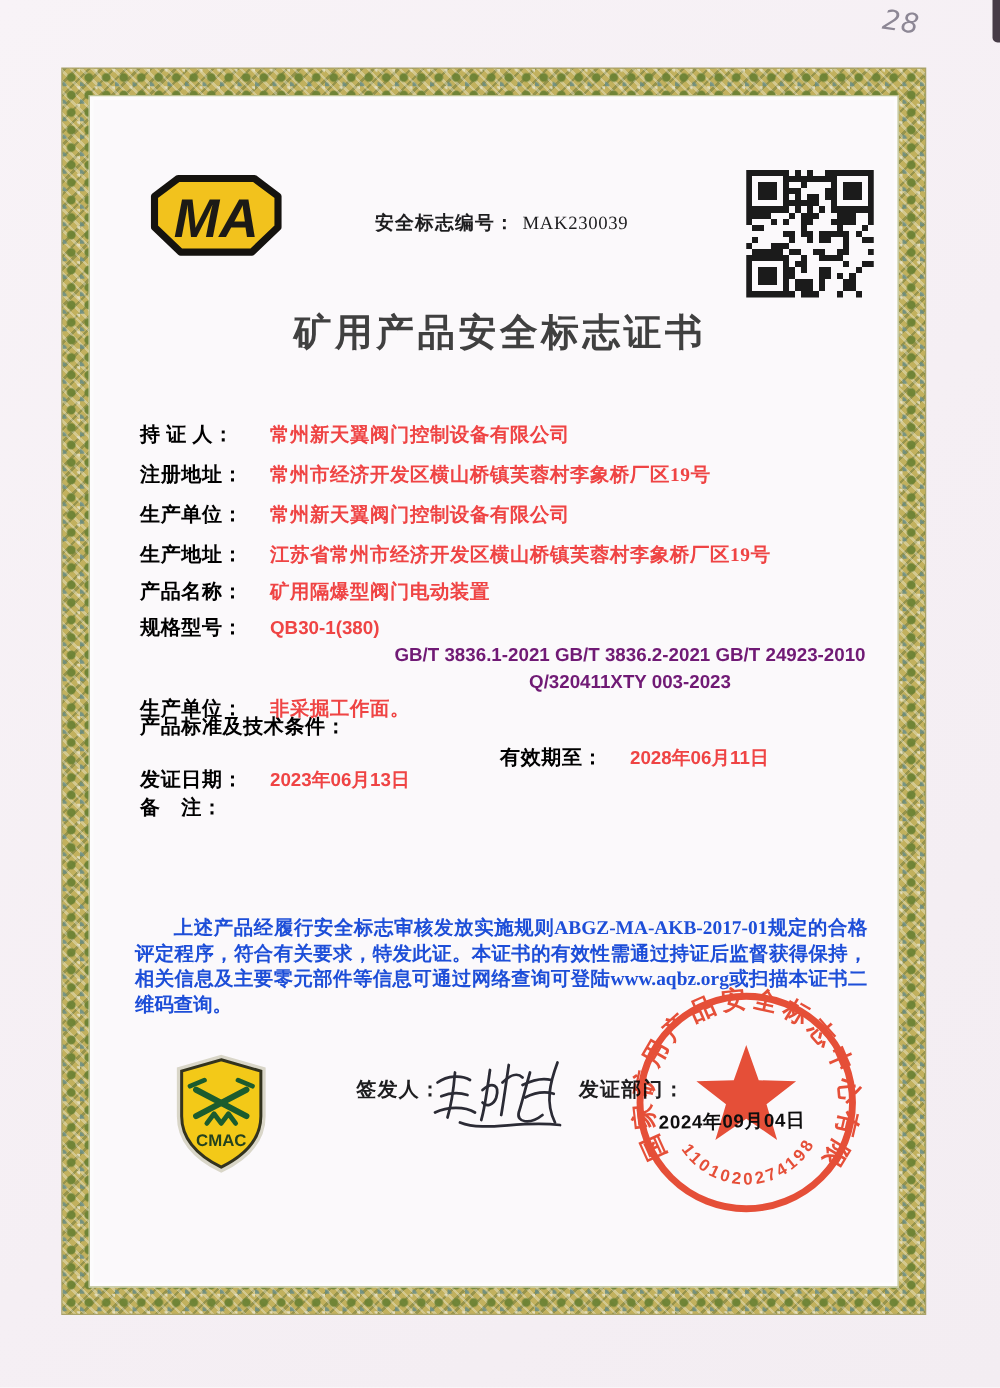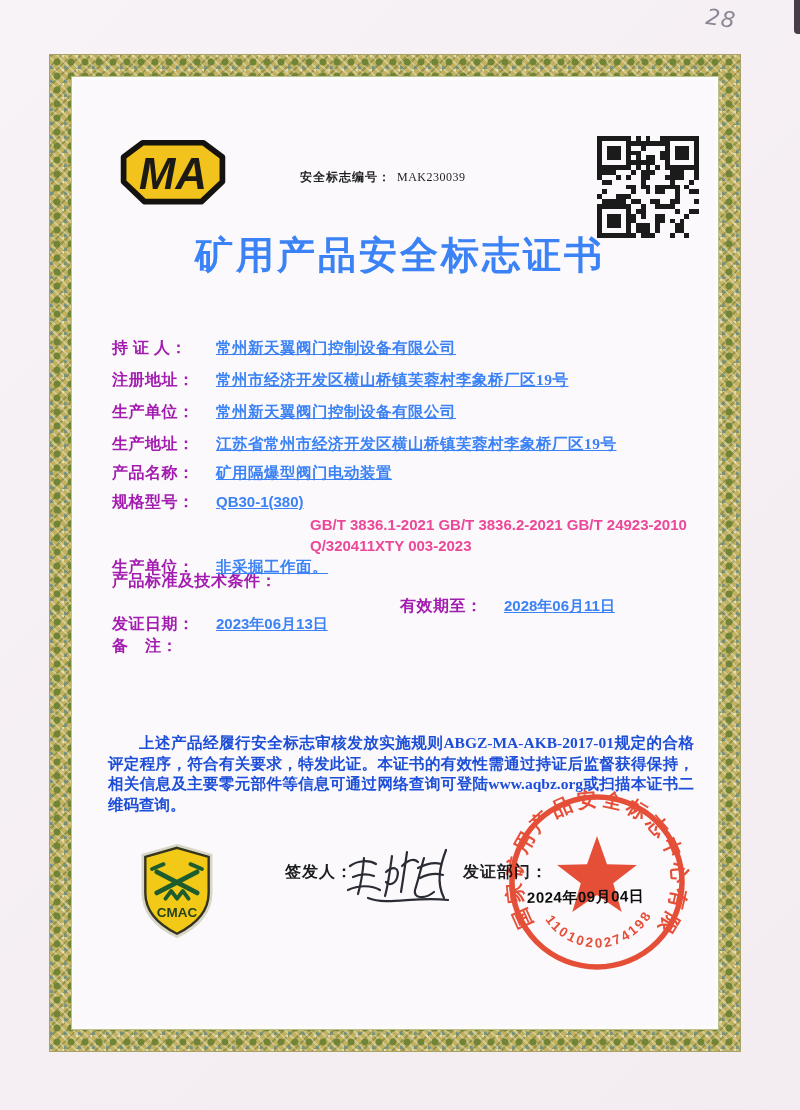--- a/index.html
+++ b/index.html
@@ -26,38 +26,38 @@
       repeating-linear-gradient(45deg, rgba(255,255,255,.30) 0 2px, rgba(255,255,255,0) 2px 6px),
       repeating-linear-gradient(-45deg, rgba(86,104,48,.40) 0 2px, rgba(86,104,48,0) 2px 7px);
     background-size:14px 14px,14px 14px,14px 14px,auto,auto;
     box-shadow:0 0 0 1px #a9a268;
   }
   .paper{
     position:absolute;inset:21px;background:#fbf9fb;
     border:1px solid #bcc190;box-shadow:inset 0 0 0 3px #fdfcfd;
   }
   
-  .serial{left:300px;top:169px;white-space:nowrap;font-size:12px;}
+  .serial{left:300px;top:169px;white-space:nowrap;font-size:15px;}
   .serial .lbl{font-weight:600;letter-spacing:1px;}
   .serial .val{font-family:"Liberation Serif",serif;margin-left:6px;letter-spacing:.5px;}
   .title{
-    left:80px;top:230px;width:640px;text-align:center;
-    font-size:38px;font-weight:700;letter-spacing:3px;color:#3b82f6;
+    left:80px;top:246px;width:640px;text-align:center;
+    font-size:30px;font-weight:700;letter-spacing:3px;color:#404040;
   }
   
   .row{position:absolute;left:112px;white-space:nowrap;}
   .f-label{
     display:inline-block;min-width:100px;
-    font:600 16px "Liberation Serif",serif;letter-spacing:.5px;color:#a21caf;
-  }
-  .f-value{font:700 15.5px "Liberation Serif",serif;letter-spacing:.5px;color:#3b82f6;text-decoration:underline;}
+    font:600 16px "Liberation Serif",serif;letter-spacing:.5px;color:#000000;
+  }
+  .f-value{font:700 15.5px "Liberation Serif",serif;letter-spacing:.5px;color:#ef4444;}
   .sans{font:700 15px "Liberation Sans",sans-serif;letter-spacing:0;}
   .std-val{
     position:absolute;left:310px;top:514px;width:388px;white-space:normal;
-    font:700 15px "Liberation Sans",sans-serif;line-height:21px;color:#ec4899;
+    font:700 15px "Liberation Sans",sans-serif;line-height:21px;color:#701a75;text-align:center;
   }
   .para{
     left:108px;top:733px;width:586px;text-indent:2em;text-align:justify;
     font:600 15.5px "Liberation Serif",serif;line-height:20.5px;color:#1d4ed8;
   }
   
   .signer{left:285px;top:862px;font:600 16px "Liberation Serif",serif;letter-spacing:1px;}
   .dept{left:463px;top:862px;font:600 16px "Liberation Serif",serif;letter-spacing:1px;}
   .stamp-wrap{left:503px;top:788px;width:188px;height:188px;mix-blend-mode:multiply;opacity:.93;}
   .stamp-date{

